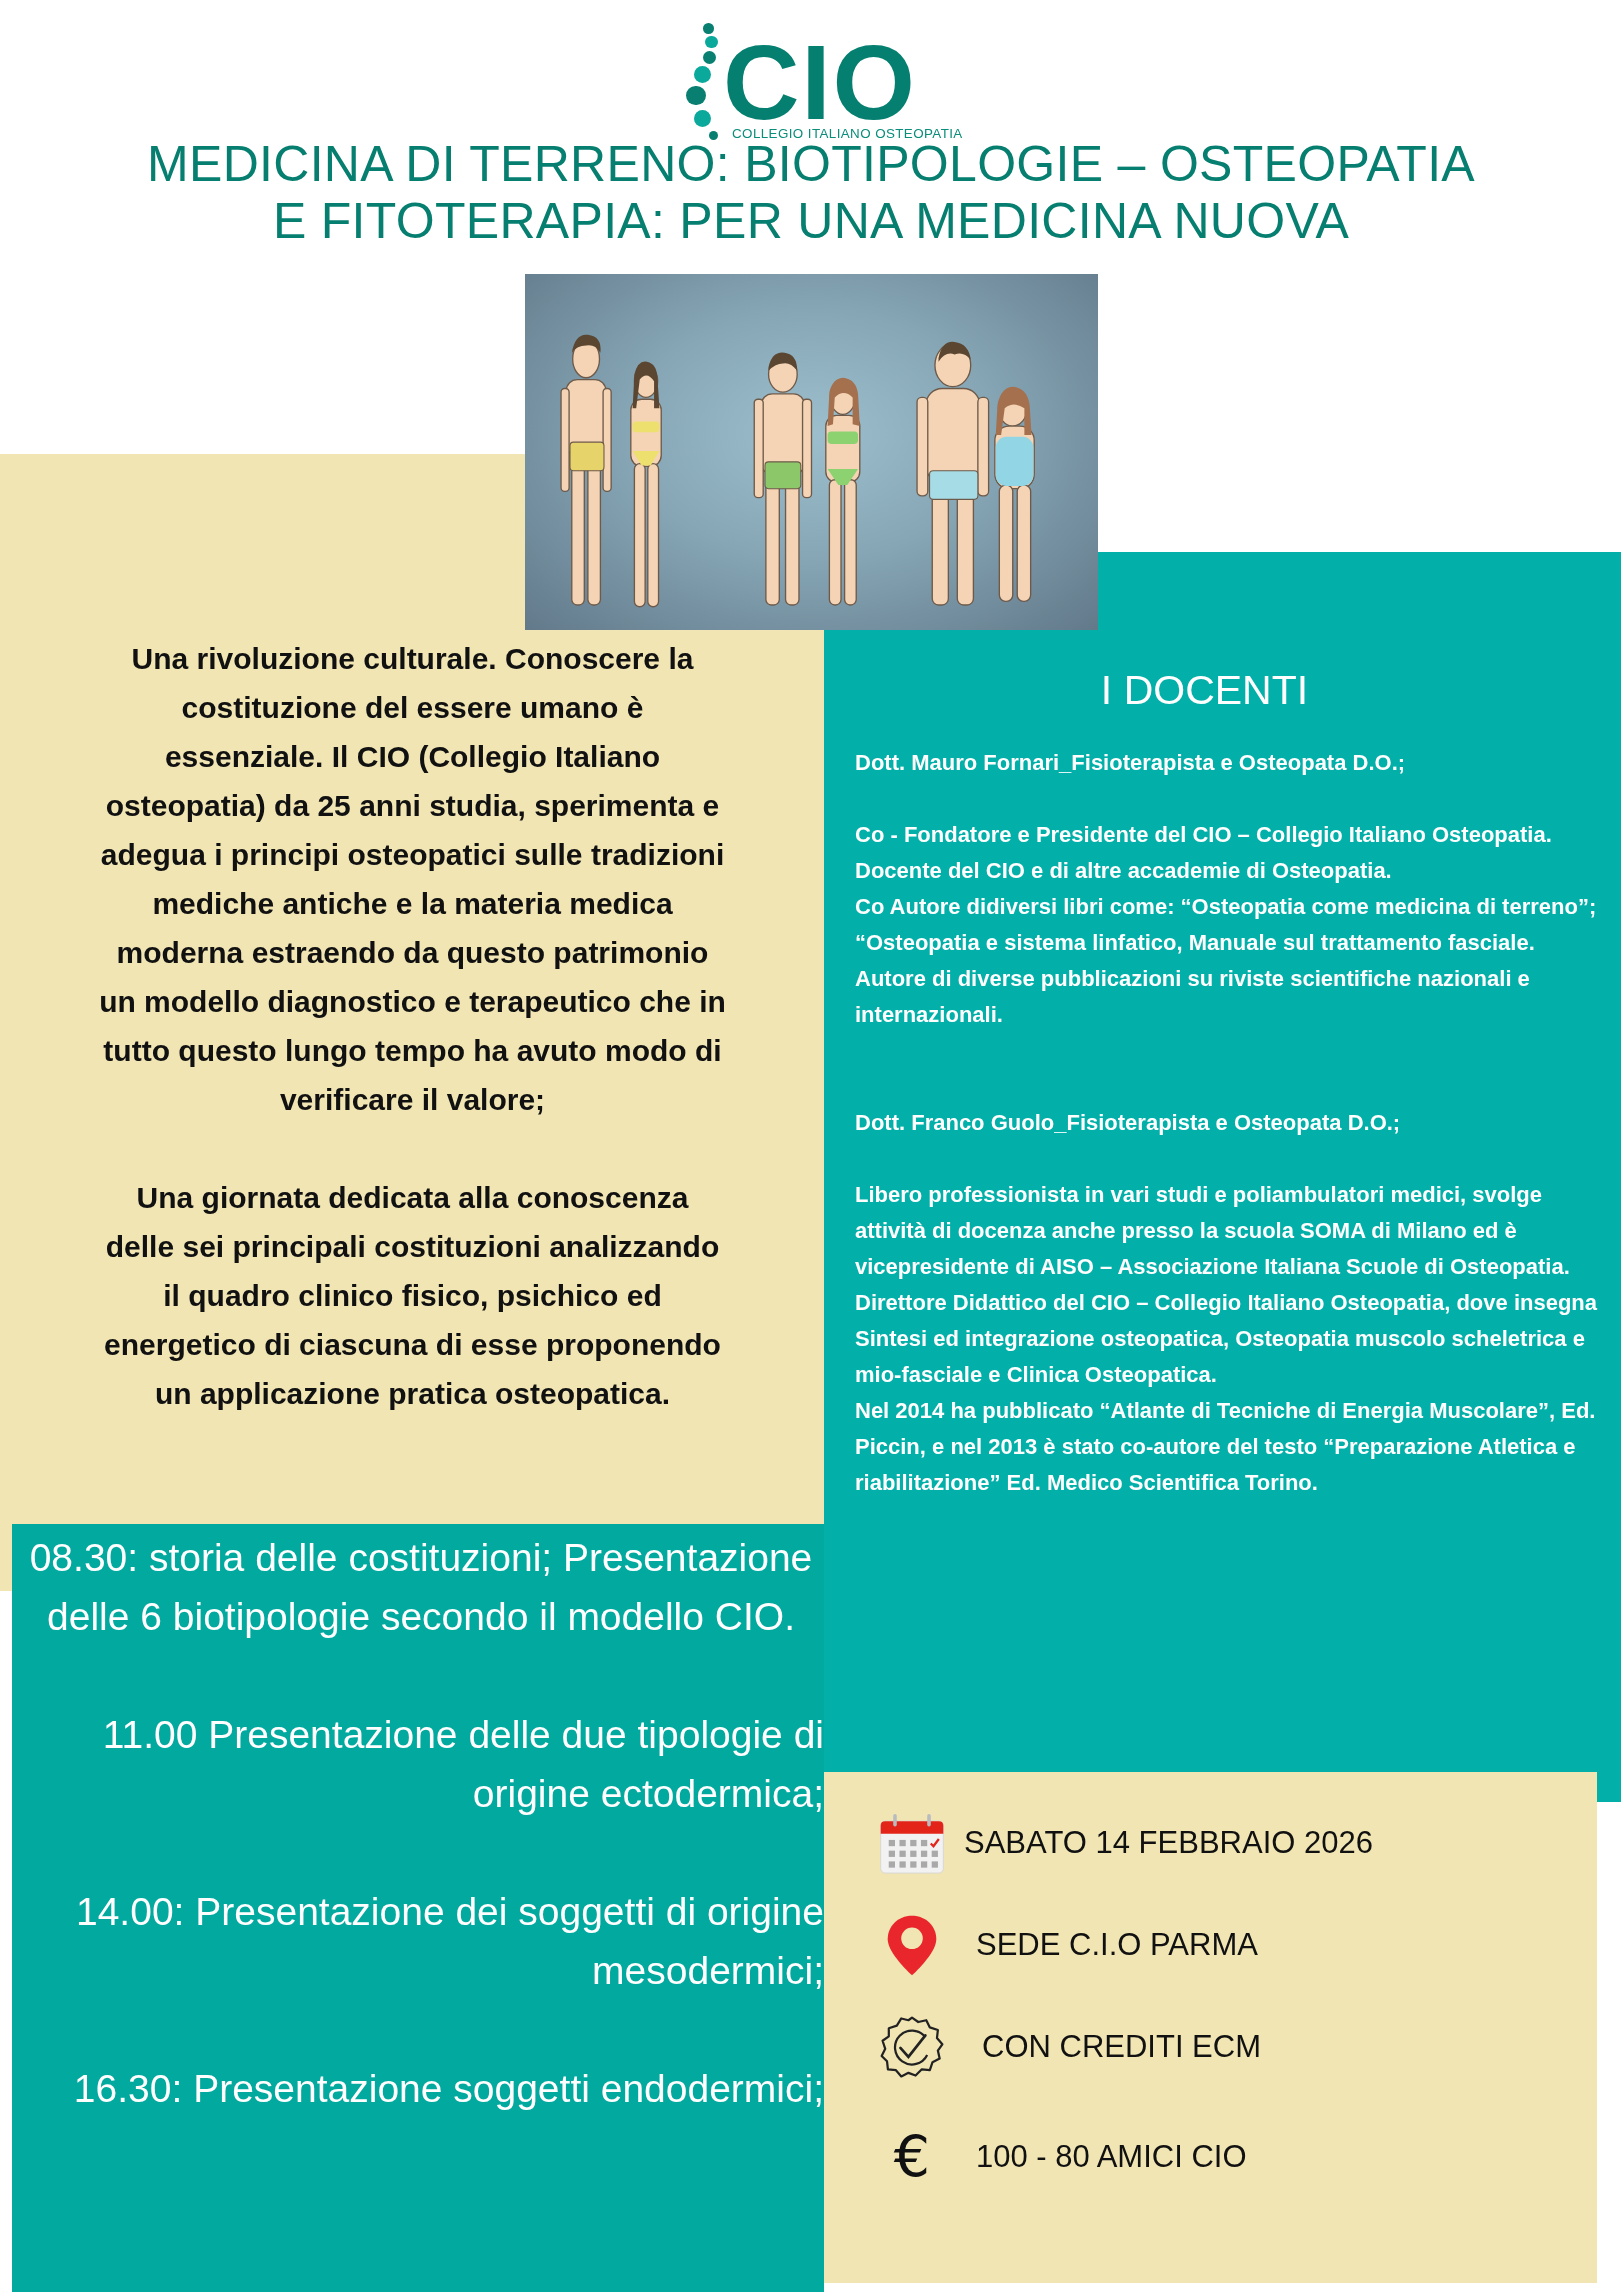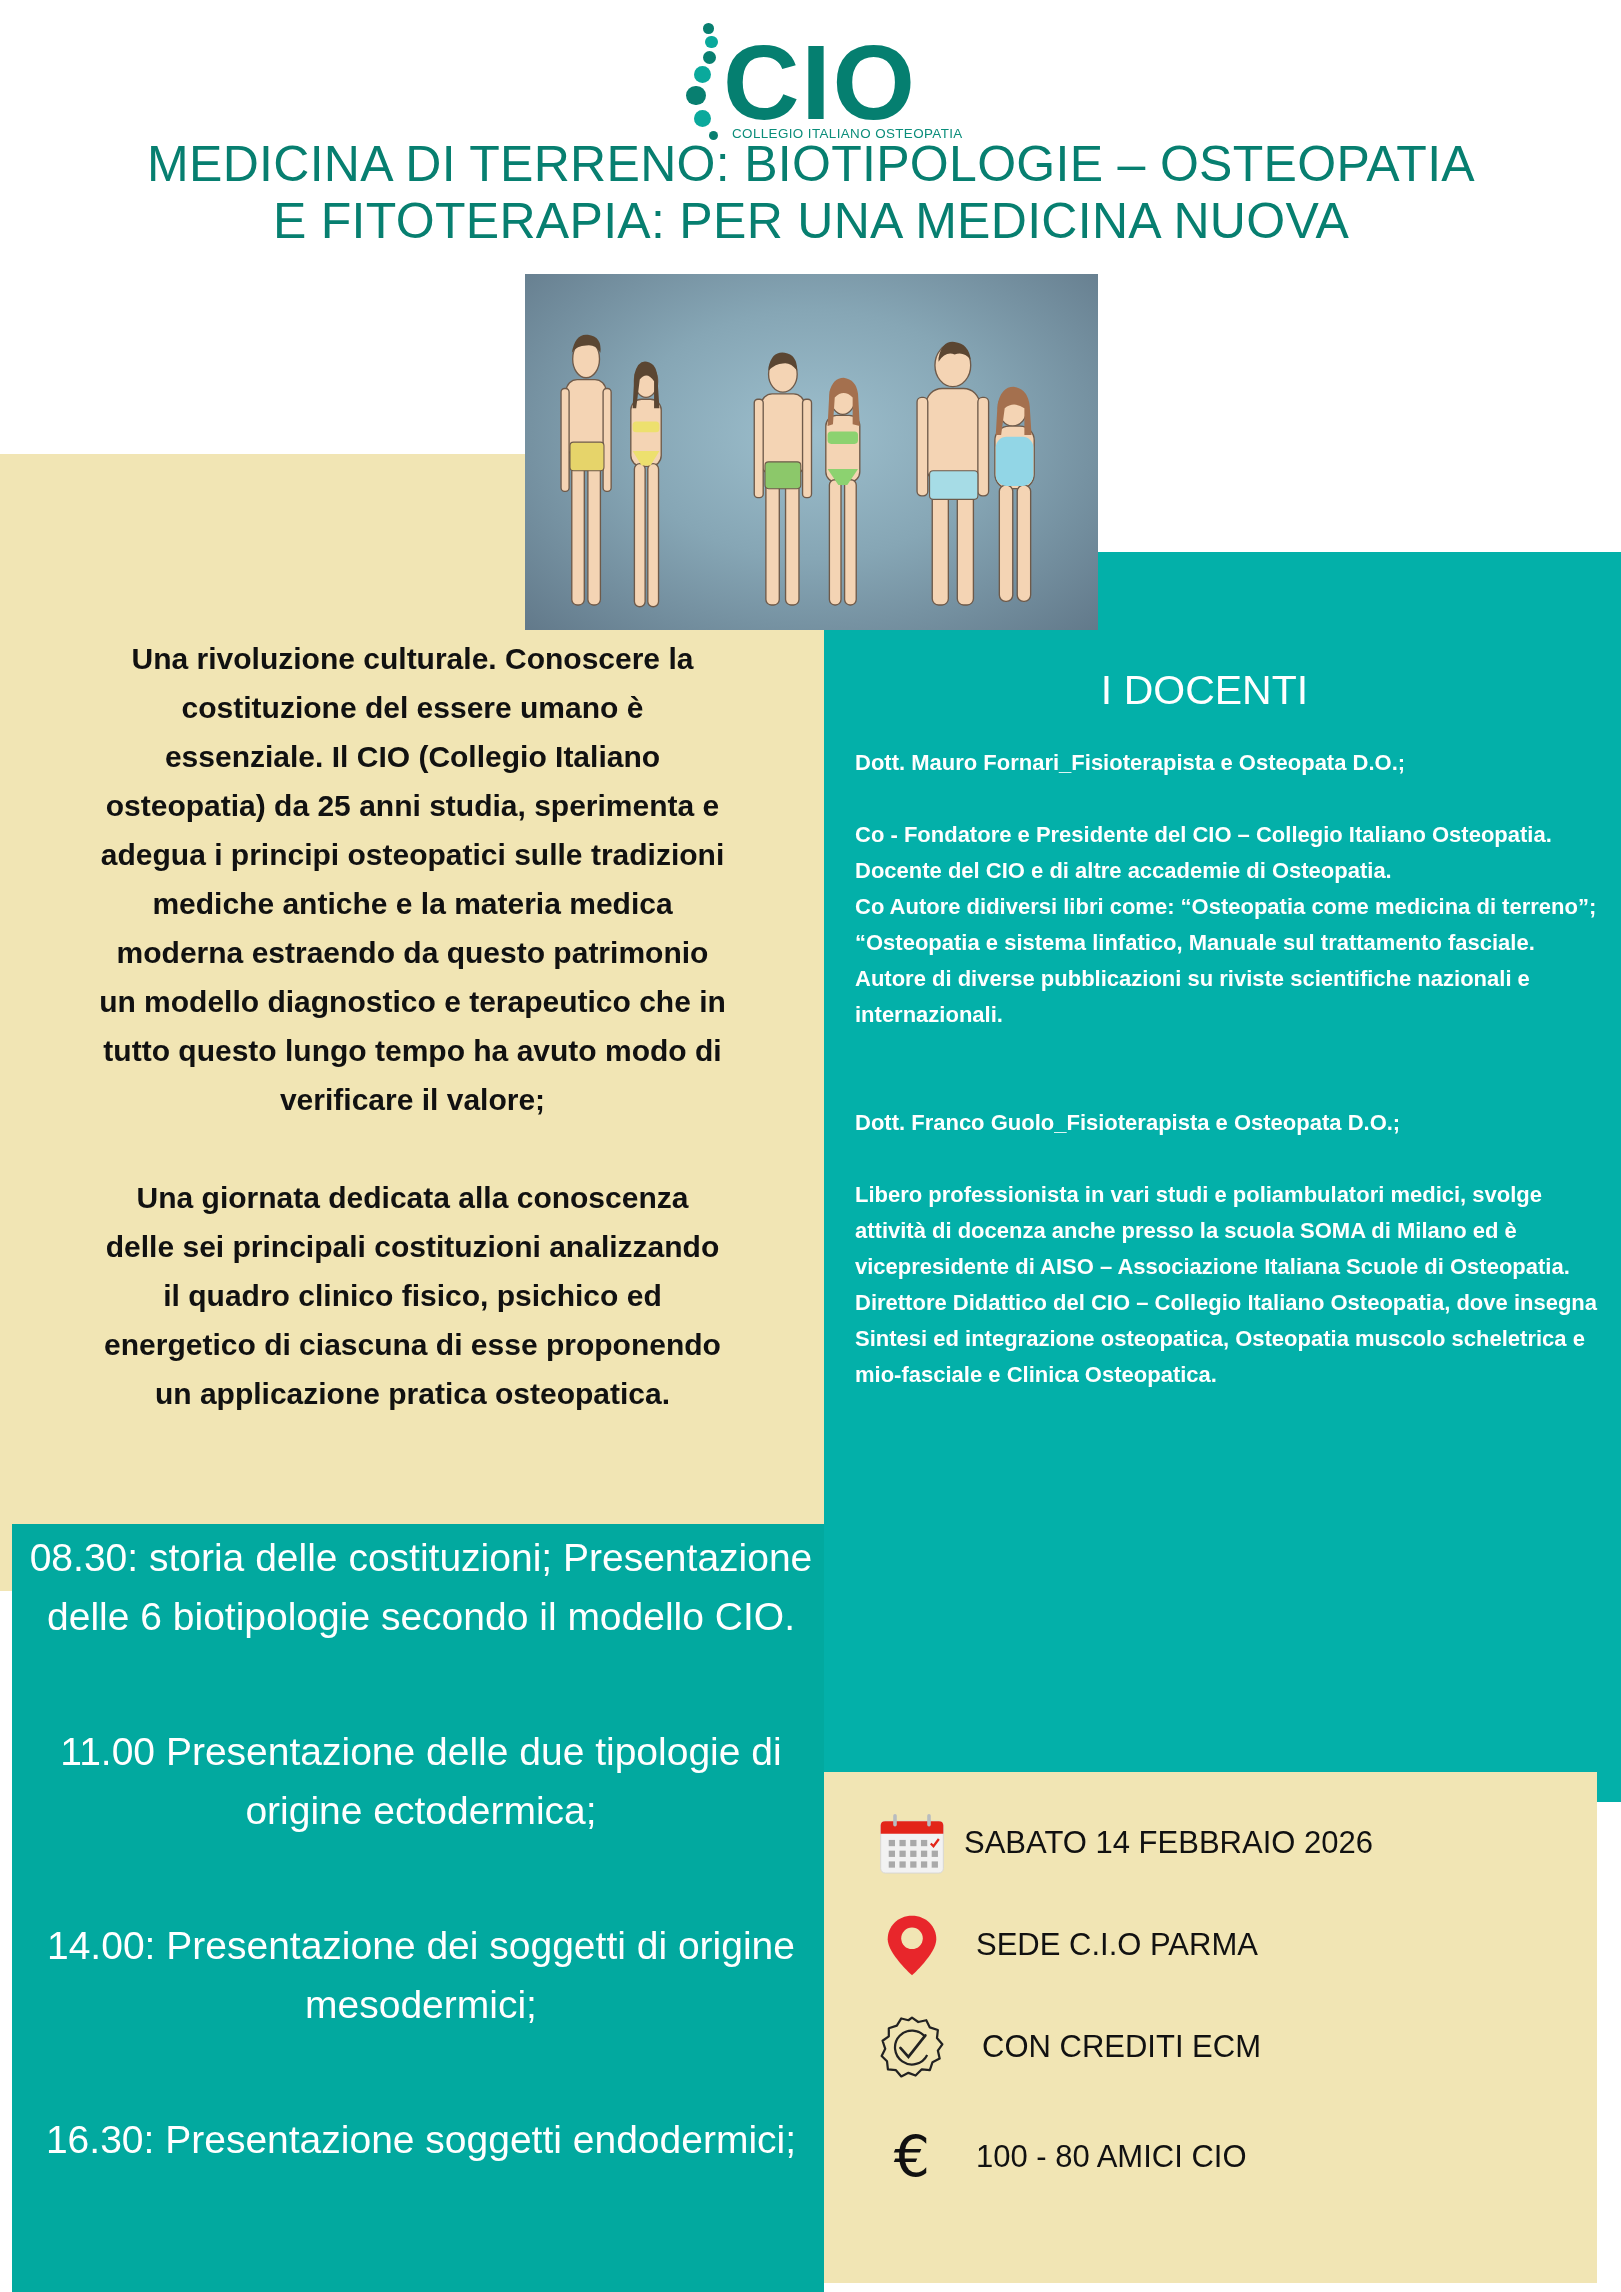--- a/index.html
+++ b/index.html
@@ -26,21 +26,21 @@
   .illus { left:525px; top:274px; width:573px; height:356px; background:radial-gradient(ellipse at 50% 45%, #9dbfcd 0%, #86a6b5 45%, #62798a 100%); overflow:hidden; }
 
   .intro { left:99px; top:634px; width:627px; text-align:center; color:#111; font-weight:bold; font-size:30px; line-height:49px; }
   .intro p + p { margin-top:49px; }
 
   .docenti-title { left:824px; top:663px; width:761px; text-align:center; color:#ffffff; font-size:41px; line-height:54px; }
   .docenti-body { left:855px; top:745px; width:743px; color:#ffffff; font-weight:bold; font-size:22px; line-height:36px; }
   .docenti-body .gap { height:36px; }
 
   .schedule { left:18px; top:1528px; width:806px; text-align:center; color:#ffffff; font-size:39px; line-height:59px; }
-  .schedule .item + .item { margin-top:76px; }
+  .schedule .item + .item { margin-top:59px;text-align:right; }
 
   .info-row { position:absolute; left:878px; display:flex; align-items:center; }
   .info-icon { width:68px; height:68px; display:flex; align-items:center; justify-content:center; }
   .info-label { color:#111; font-size:31px; margin-left:18px; white-space:nowrap; }
 </style>
 </head>
 <body>
 
 <div class="abs beige-left"></div>
 <div class="abs teal-right"></div>
@@ -136,20 +136,21 @@
   <div>Co - Fondatore e Presidente del CIO – Collegio Italiano Osteopatia.</div>
   <div> Docente del CIO e di altre accademie di Osteopatia.</div>
   <div> Co Autore didiversi libri come: “Osteopatia come medicina di terreno”; “Osteopatia e sistema linfatico, Manuale sul trattamento fasciale.</div>
   <div> Autore di diverse pubblicazioni su riviste scientifiche nazionali e internazionali.</div>
   <div class="gap"></div>
   <div class="gap"></div>
   <div>Dott. Franco Guolo_Fisioterapista e Osteopata D.O.;</div>
   <div class="gap"></div>
   <div> Libero professionista in vari studi e poliambulatori medici, svolge attività di docenza anche presso la scuola SOMA di Milano ed è vicepresidente di AISO – Associazione Italiana Scuole di Osteopatia.</div>
   <div>Direttore Didattico del CIO – Collegio Italiano Osteopatia, dove insegna Sintesi ed integrazione osteopatica, Osteopatia muscolo scheletrica e mio-fasciale e Clinica Osteopatica.</div>
+  <div> Nel 2014 ha pubblicato “Atlante di Tecniche di Energia Muscolare”, Ed. Piccin, e nel 2013 è stato co-autore del testo “Preparazione Atletica e riabilitazione” Ed. Medico Scientifica Torino.</div>
 </div>
 
 <div class="abs schedule">
   <div class="item">08.30: storia delle costituzioni; Presentazione delle 6 biotipologie secondo il modello CIO.</div>
   <div class="item">11.00 Presentazione delle due tipologie di origine ectodermica;</div>
   <div class="item">14.00: Presentazione dei soggetti di origine mesodermici;</div>
   <div class="item">16.30: Presentazione soggetti endodermici;</div>
 </div>
 
 <div class="info-row" style="top:1809px;">

